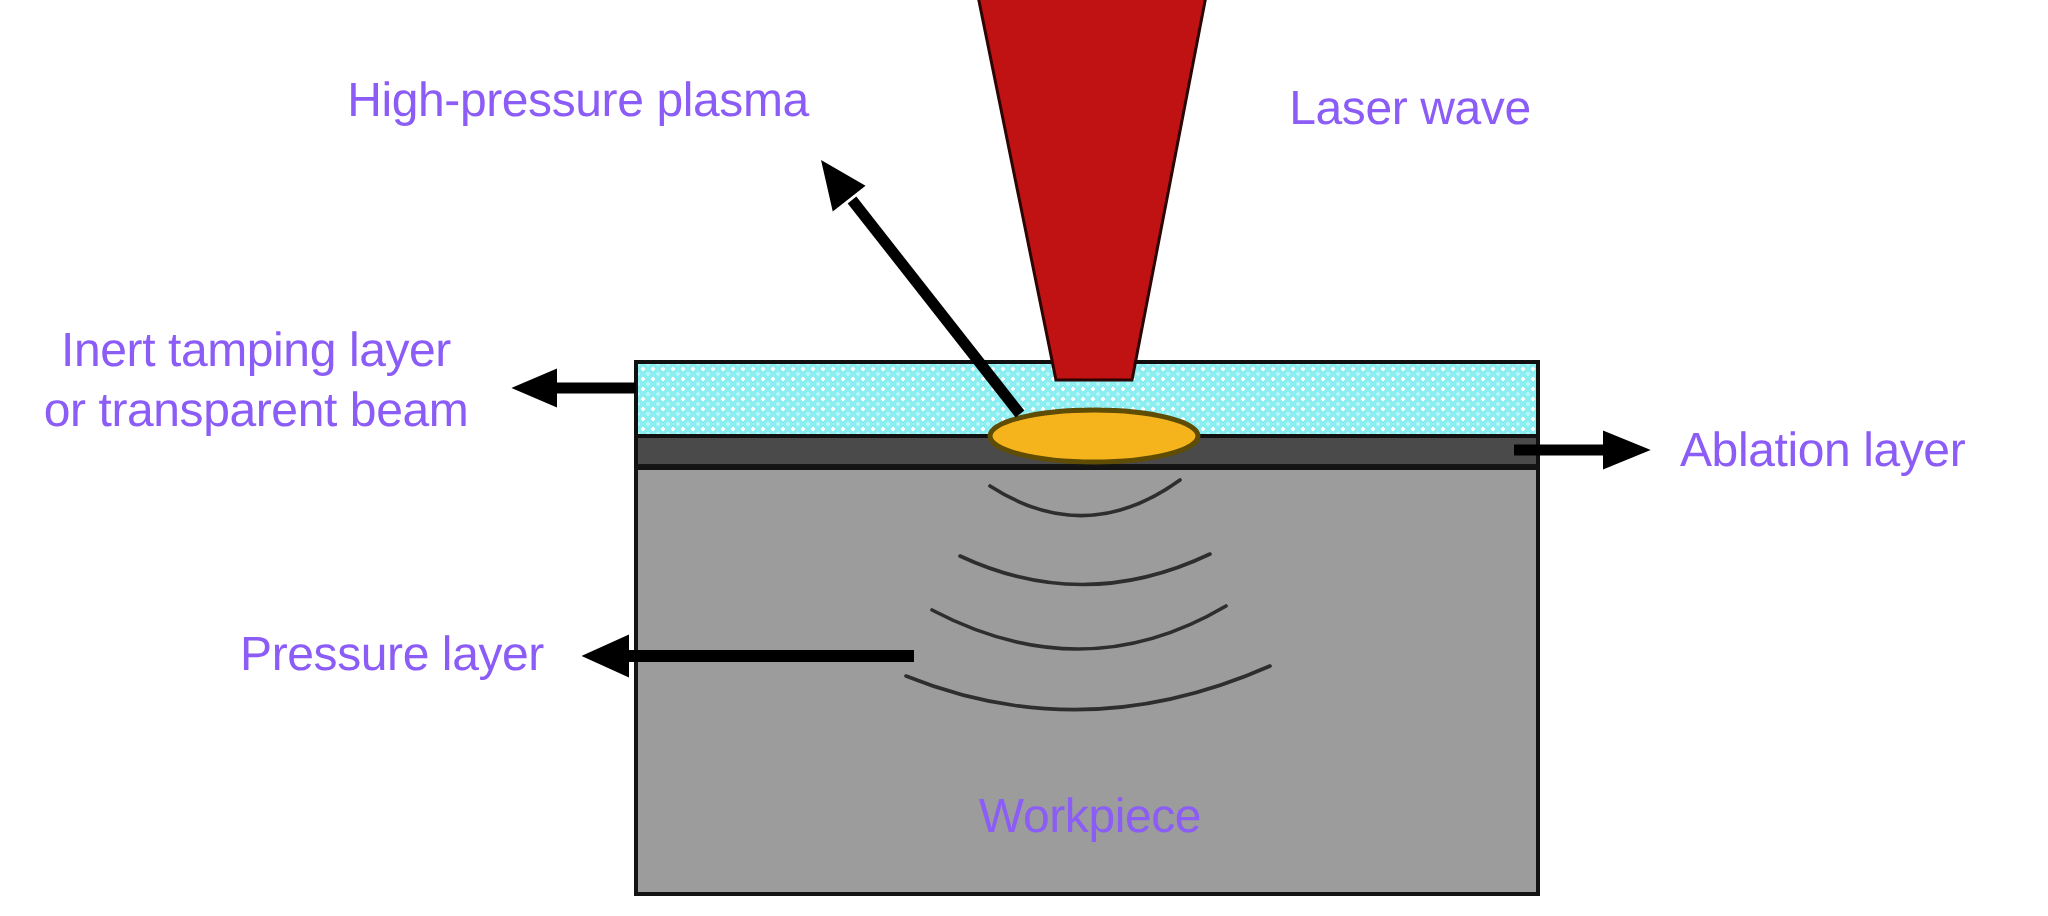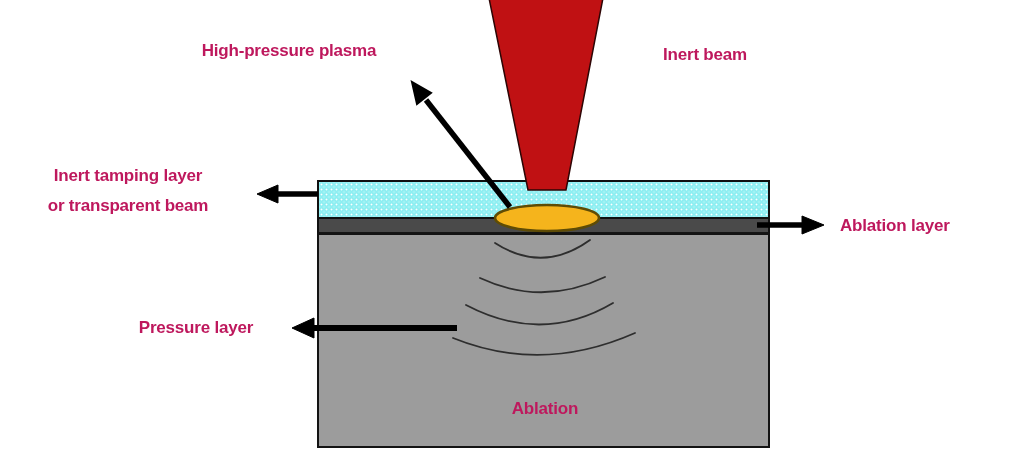--- a/index.html
+++ b/index.html
@@ -29,21 +29,21 @@
     z-index:1;
   }
   .layer.workpiece{
     left:317px;top:233px;width:453px;height:215px;
     border:2px solid #131313;
     z-index:1;
   }
   svg.overlay{position:absolute;left:0;top:0;z-index:2;}
   .lbl{
     position:absolute;z-index:3;
-    color:#be185d;font-weight:700;font-size:17px;line-height:28px;
+    color:#8b5cf6;font-weight:400;font-size:24px;line-height:28px;
     letter-spacing:-0.2px;white-space:nowrap;
   }
   .lbl.center{transform:translate(-50%,-50%);text-align:center;}
   .lbl.left-anchor{transform:translate(0,-50%);}
 </style>
 </head>
 <body>
 
 <div class="diagram">
 
@@ -80,25 +80,25 @@
     </g>
 
     <g stroke="#000000" fill="#000000">
       <line x1="457" y1="328" x2="310" y2="328" stroke-width="6"></line>
       <polygon points="292,328 314,318 314,338" stroke-width="1"></polygon>
     </g>
   </svg>
 
   <div class="lbl center" style="left:289px;top:51px;">High-pressure plasma</div>
 
-  <div class="lbl center" style="left:705px;top:55px;">Inert beam</div>
+  <div class="lbl center" style="left:705px;top:55px;">Laser wave</div>
 
   <div class="lbl center" style="left:128px;top:191px;line-height:30px;">
     <div>Inert tamping layer</div>
     <div>or transparent beam</div>
   </div>
 
   <div class="lbl left-anchor" style="left:840px;top:226px;">Ablation layer</div>
 
   <div class="lbl center" style="left:196px;top:328px;">Pressure layer</div>
 
-  <div class="lbl center" style="left:545px;top:409px;">Ablation</div>
+  <div class="lbl center" style="left:545px;top:409px;">Workpiece</div>
 </div>
 
 </body></html>

